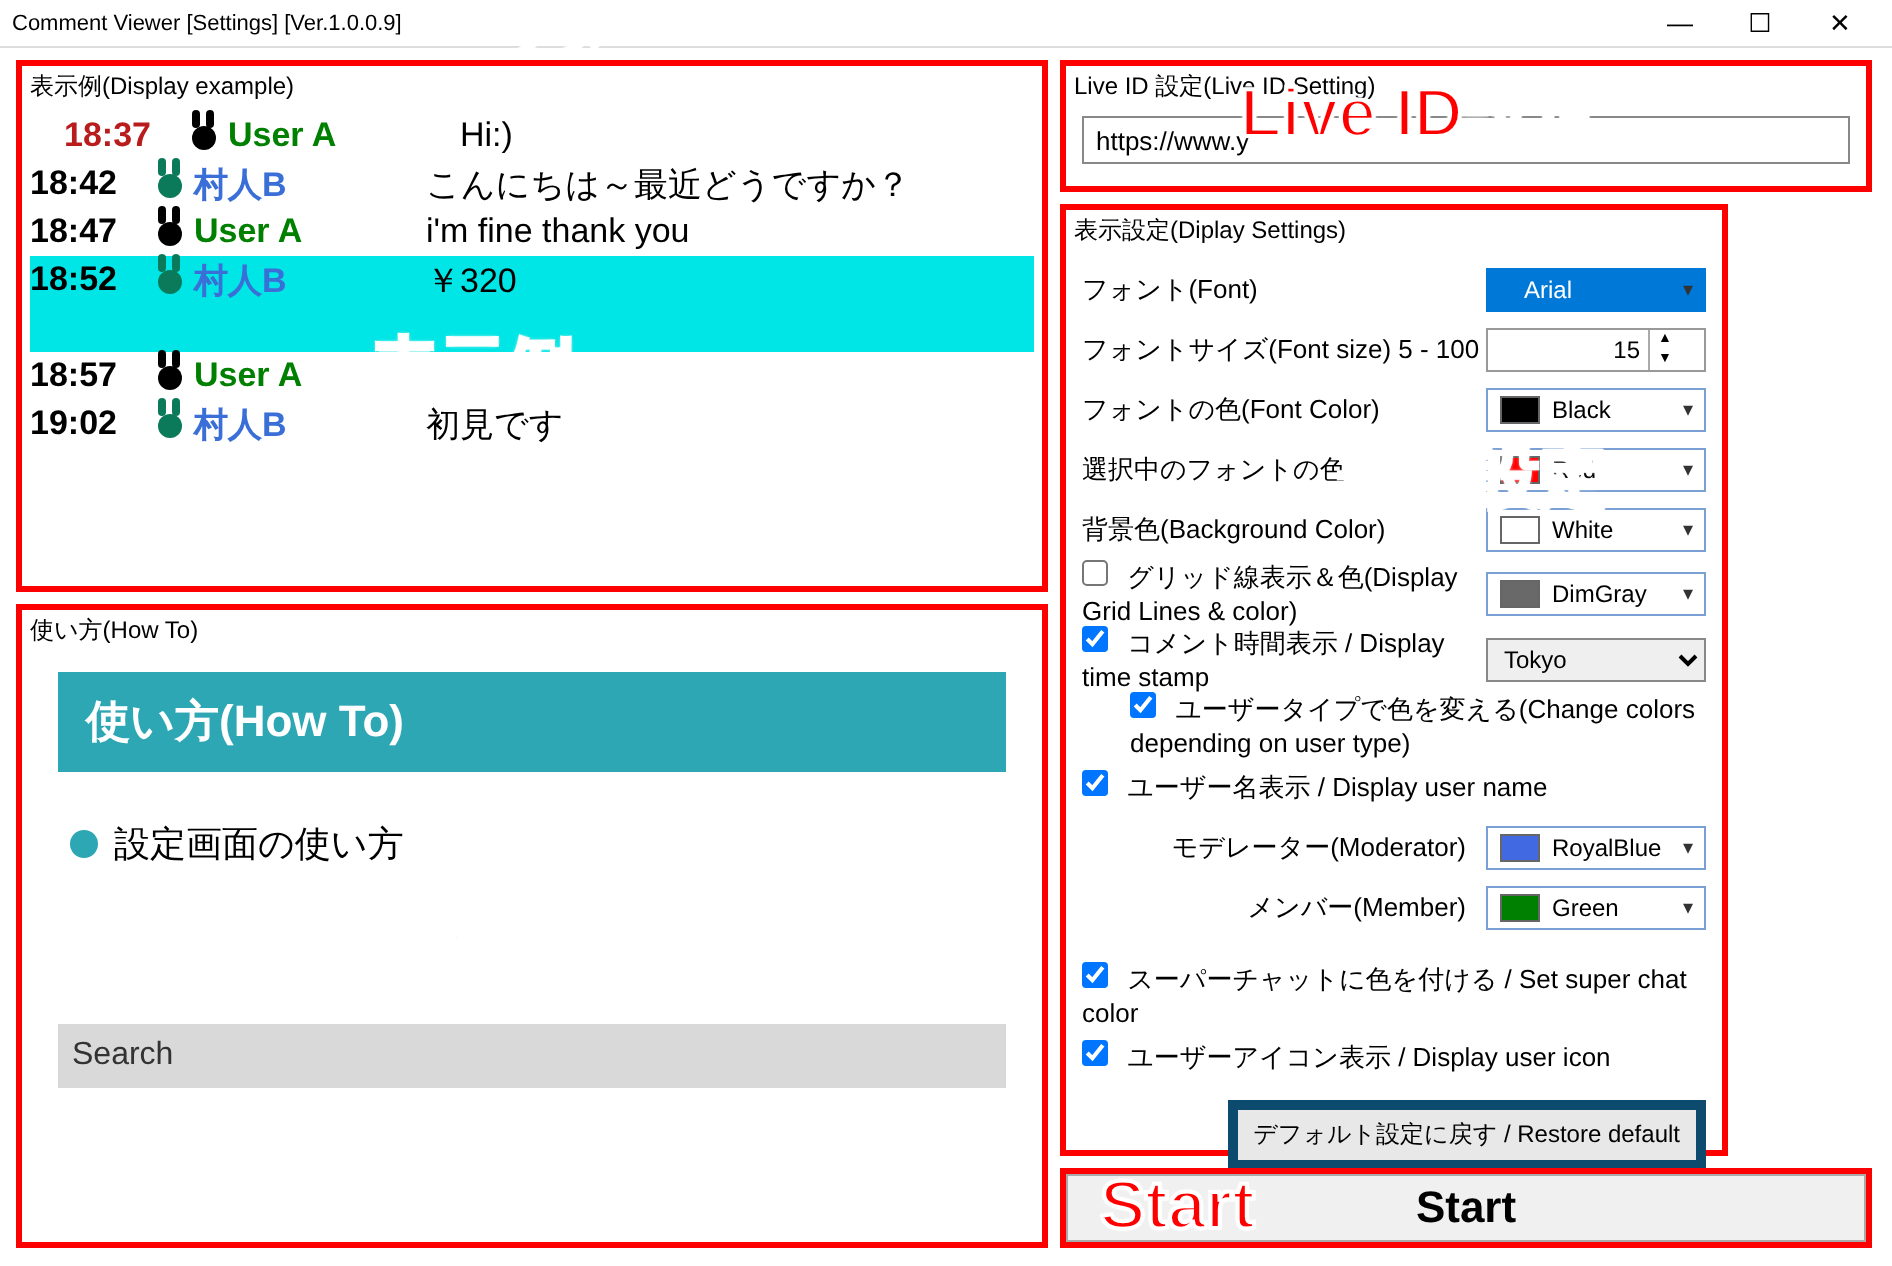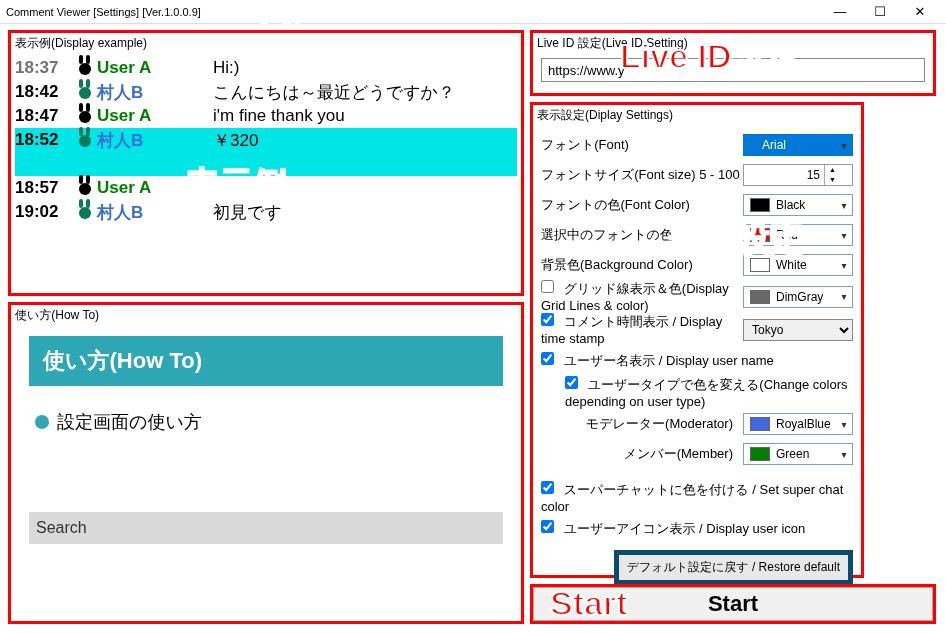--- a/index.html
+++ b/index.html
@@ -62,21 +62,21 @@
   <span class="winbtn">☐</span>
   <span class="winbtn">✕</span>
 </div>
 
 <div class="container">
 
   <div class="panel left-top">
     <div class="panel-title">表示例(Display example)</div>
     <div class="comment-list" id="comment-list">
         <div class="comment-row" style="background: rgb(255, 255, 255);">
-          <span class="time" style="color: #737373;">18:37</span>
+          <span class="time" style="color: #b91c1c; margin-left: 17px;">18:37</span>
           <span class="icon"><span class="bunny"></span></span>
           <span class="user" style="color: rgb(0, 128, 0);">User A</span>
           <span class="msg">Hi:)</span>
         </div>
         <div class="comment-row" style="background: rgb(255, 255, 255);">
           <span class="time" style="color: rgb(0, 0, 0);">18:42</span>
           <span class="icon"><span class="bunny bunny-g"></span></span>
           <span class="user" style="color: rgb(58, 111, 216);">村人B</span>
           <span class="msg">こんにちは～最近どうですか？</span>
         </div>
@@ -209,31 +209,31 @@
           <input type="checkbox" class="chk" checked="" style="">
           <span>コメント時間表示 / Display time stamp</span>
         </span>
         <span class="control">
           <select class="cs">
             <option>Tokyo</option>
           </select>
         </span>
       </div>
 
+      <div class="srow indent">
+        <span class="label">
+          <input type="checkbox" class="chk" checked="" style="">
+          <span>ユーザータイプで色を変える(Change colors depending on user type)</span>
+        </span>
+      </div>
+
       <div class="srow">
         <span class="label">
           <input type="checkbox" class="chk" checked="" style="">
           <span>ユーザー名表示 / Display user name</span>
-        </span>
-      </div>
-
-      <div class="srow indent">
-        <span class="label">
-          <input type="checkbox" class="chk" checked="" style="">
-          <span>ユーザータイプで色を変える(Change colors depending on user type)</span>
         </span>
       </div>
 
       <div class="srow">
         <span class="label" style="text-align:right;padding-right:10px;">モデレーター(Moderator)</span>
         <span class="control">
           <div class="colorsel">
             <span class="sw" style="background:#4169e1"></span>
             <span class="txt">RoyalBlue</span>
             <span class="arr">▾</span>

